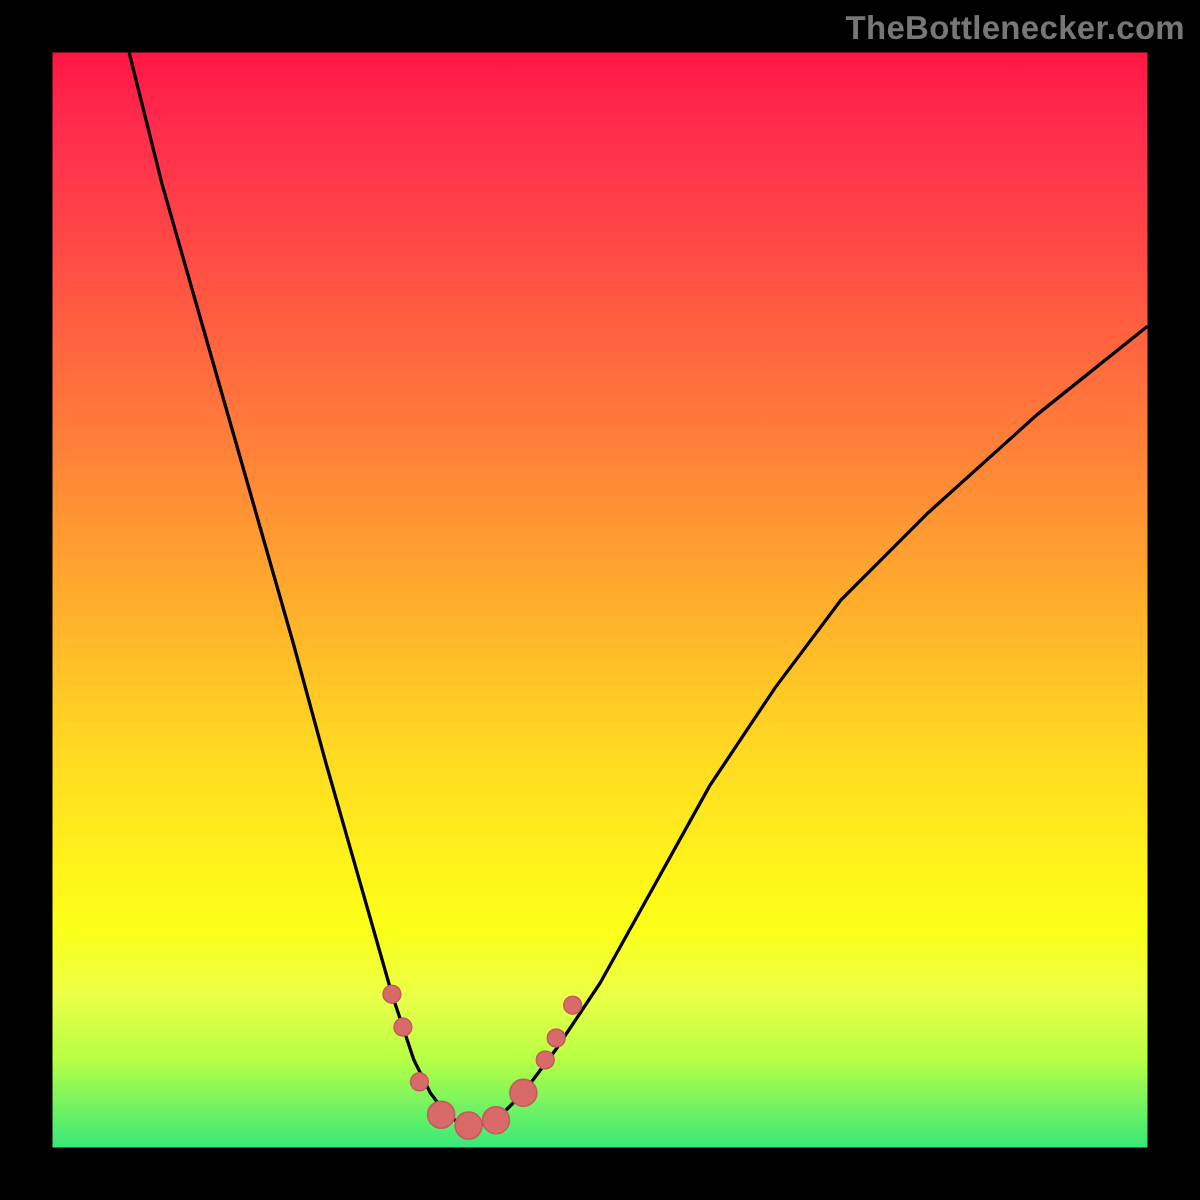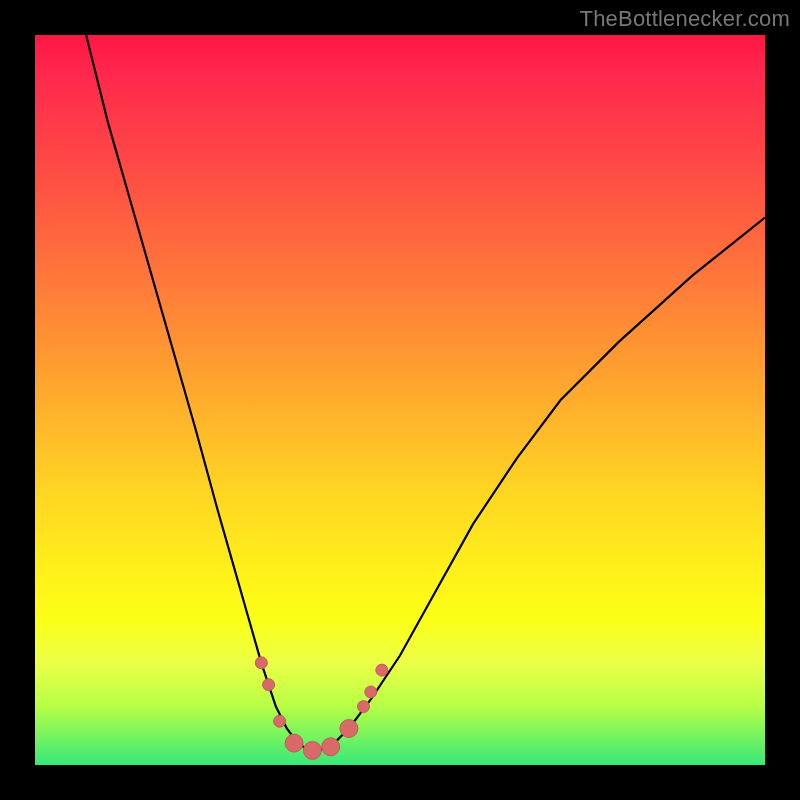--- a/index.html
+++ b/index.html
@@ -41,21 +41,21 @@
       #38e87a 100%
     );
   }
   .watermark {
     position: absolute;
     top: 6px;
     right: 10px;
     color: #777;
     font-size: 22px;
     letter-spacing: 0.2px;
-    font-weight: 400;
+    font-weight: 700;
     user-select: none;
   }
   svg.curve {
     position: absolute;
     left: 0;
     top: 0;
     width: 730px;
     height: 730px;
     overflow: visible;
   }

